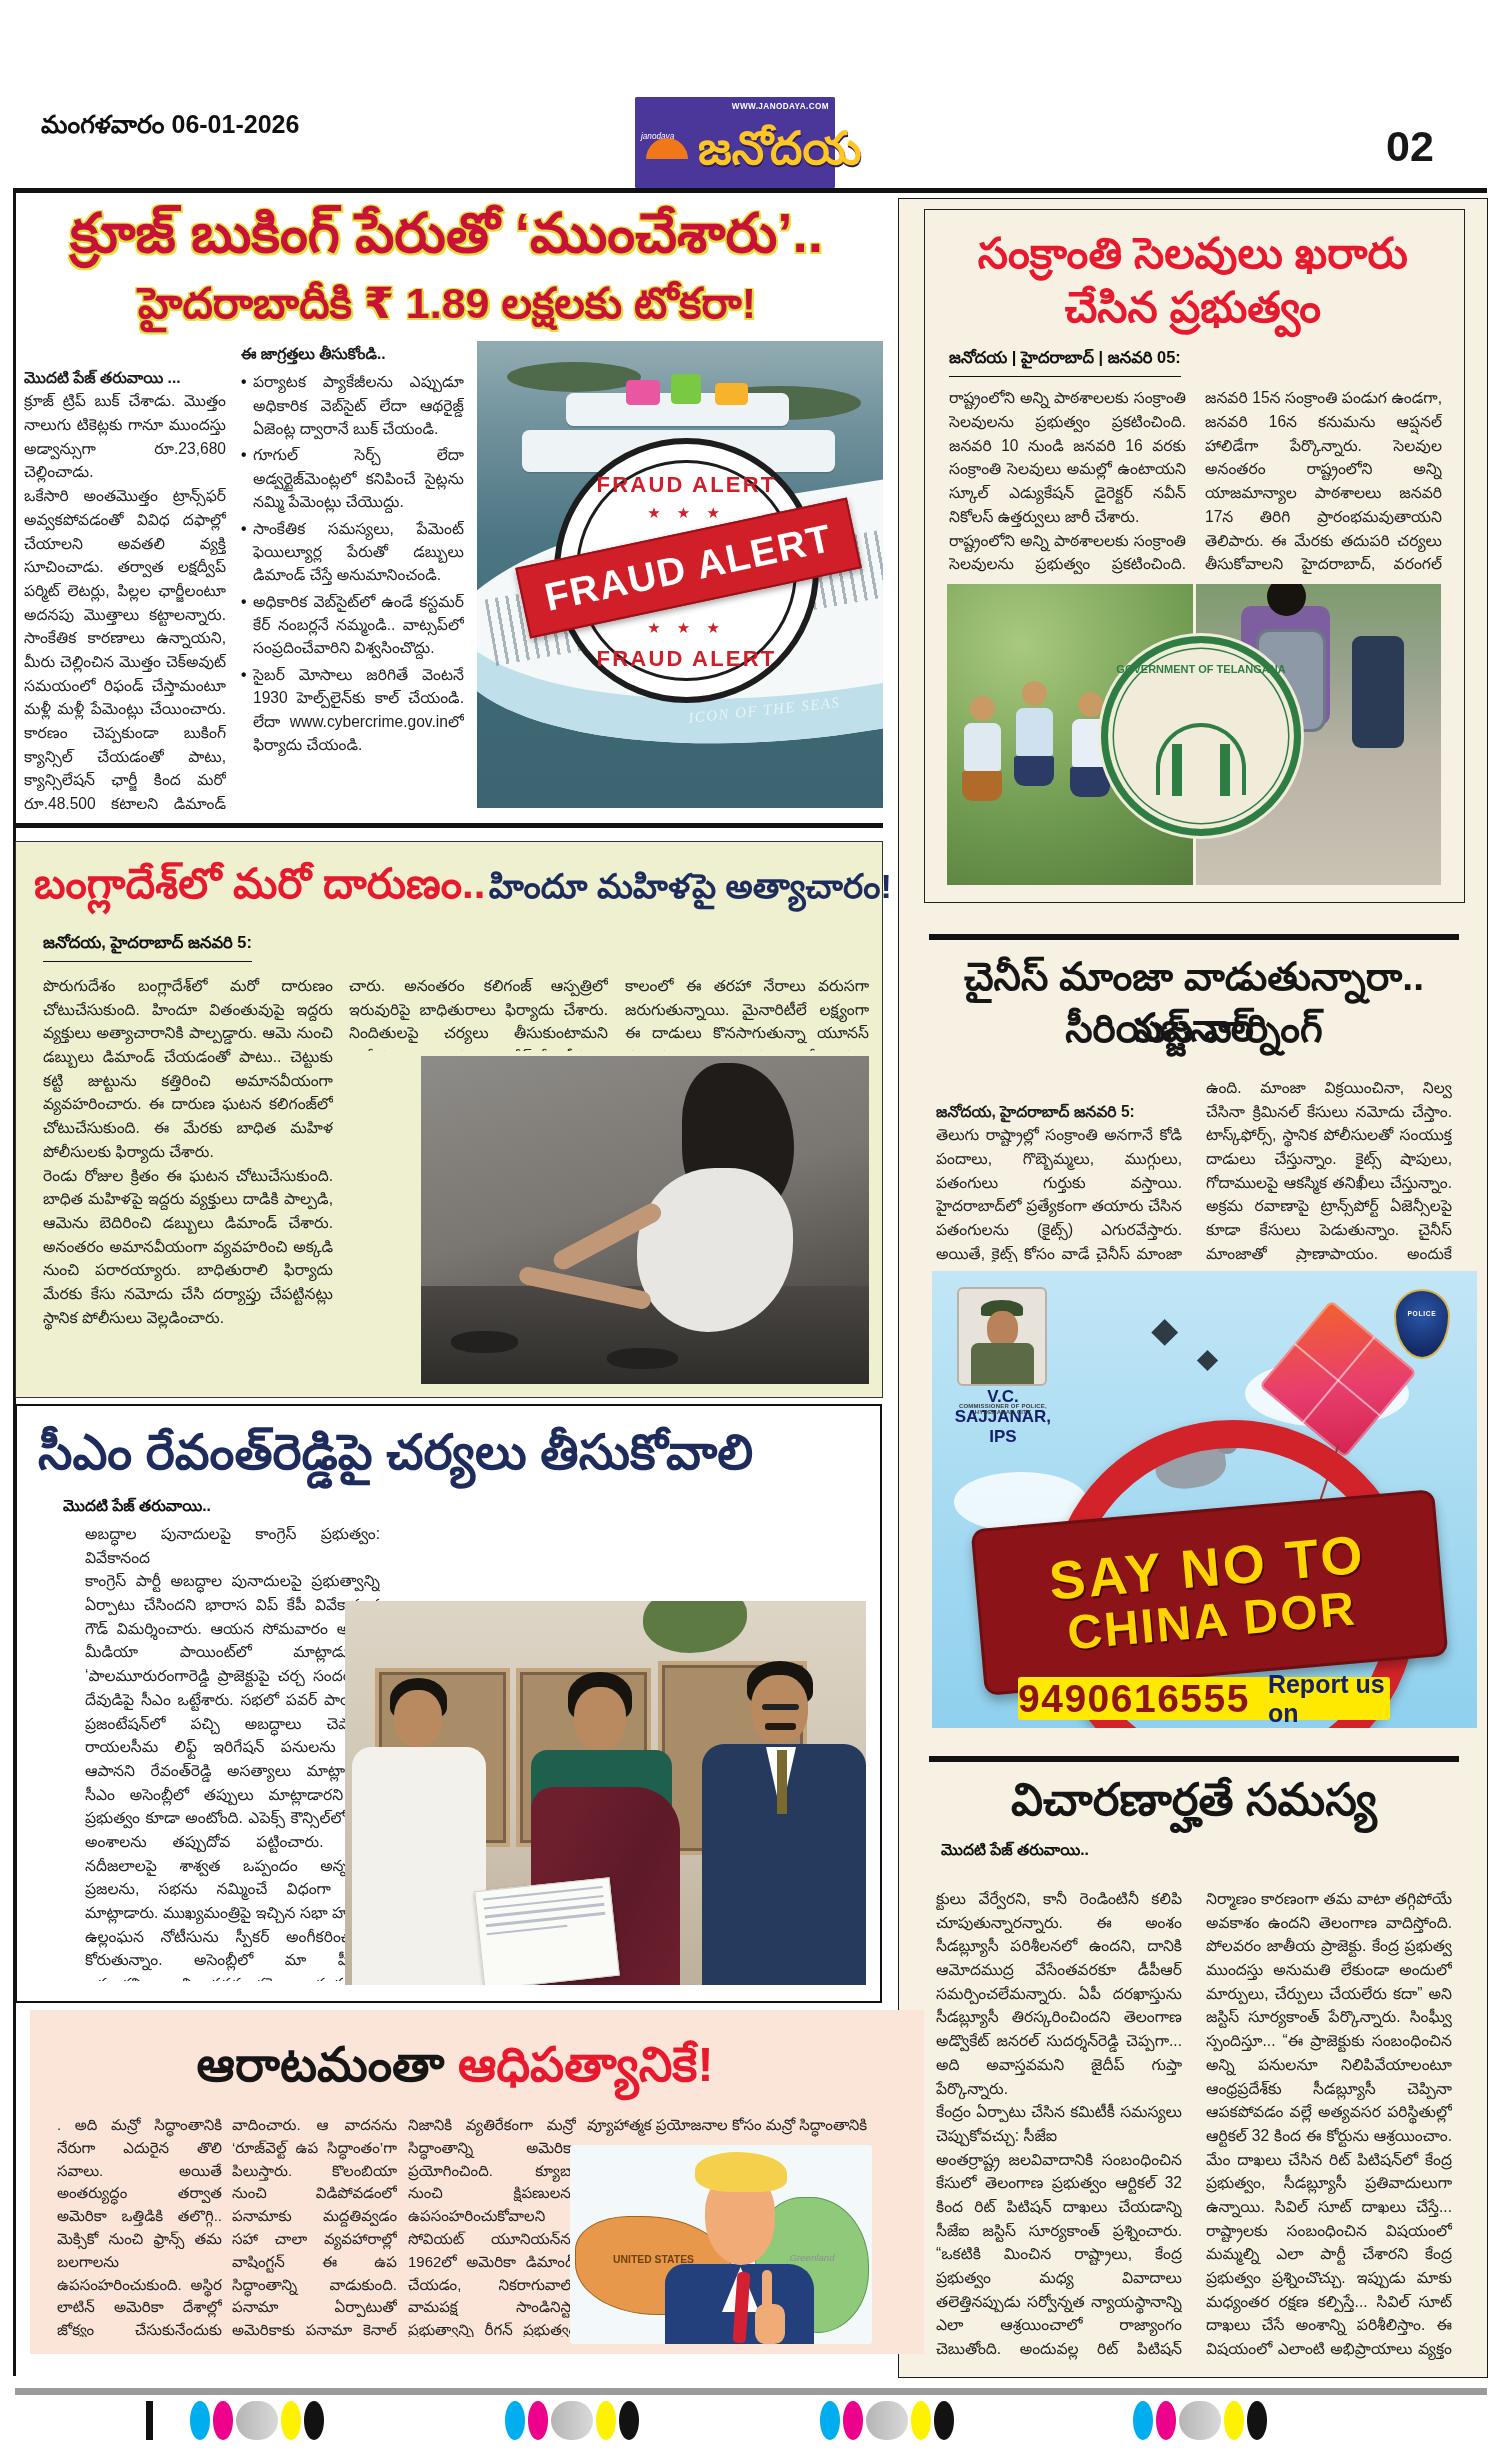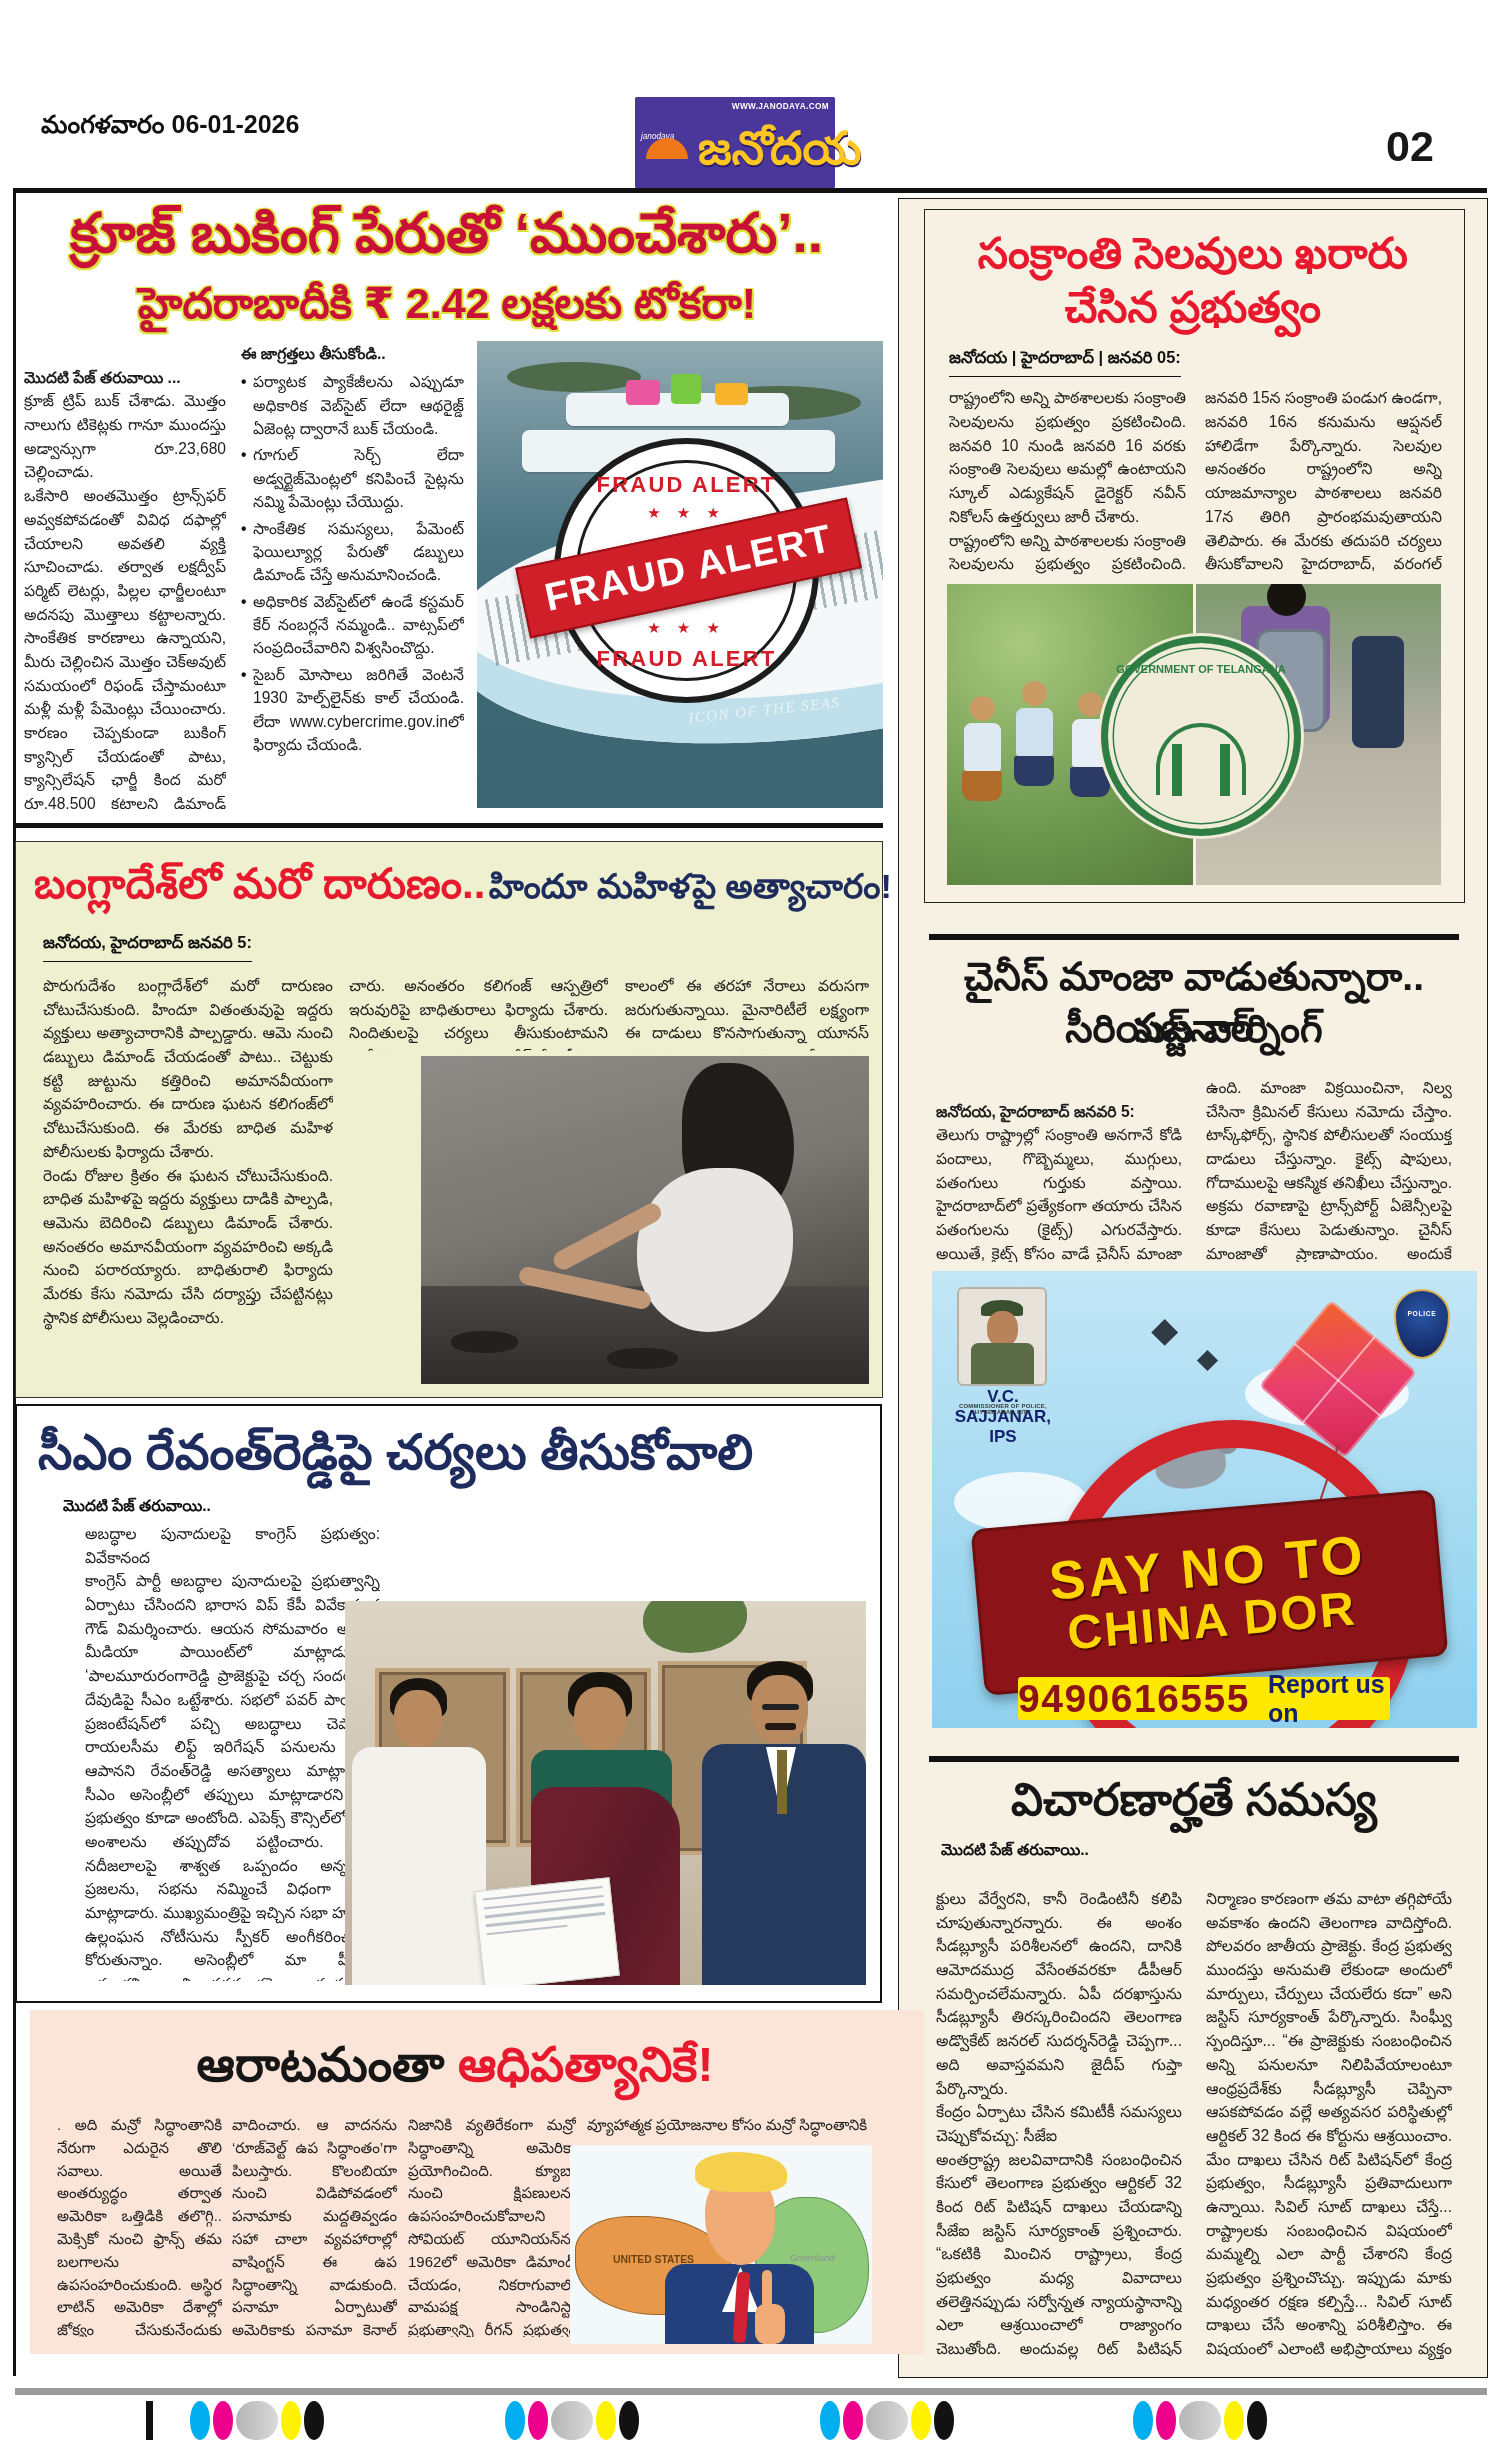--- a/index.html
+++ b/index.html
@@ -141,21 +141,21 @@
     <div class="abs masthead-title" style="left:63px;top:28px;">జనోదయ</div>
   </div>
 
   <div class="abs" style="left:1386px;top:122px;font-size:43px;font-weight:800;color:#171717;">02</div>
 
   <div class="abs rule" style="left:13.4px;top:188px;width:1474px;height:4.5px;"></div>
   <div class="abs rule" style="left:13.4px;top:188px;width:2.2px;height:2188px;"></div>
 
   <div class="abs" style="left:15px;top:195px;width:868px;height:633px;">
     <div class="abs center hl-red-outline" style="left:0;top:6px;width:863px;font-size:55px;">క్రూజ్ బుకింగ్ పేరుతో ‘ముంచేశారు’..</div>
-    <div class="abs center hl-red-outline" style="left:60px;top:83px;width:744px;font-size:43px;">హైదరాబాదీకి ₹ 2.42 లక్షలకు టోకరా!</div>
+    <div class="abs center hl-red-outline" style="left:60px;top:83px;width:744px;font-size:43px;">హైదరాబాదీకి ₹ 1.89 లక్షలకు టోకరా!</div>
 
     <div class="abs tbody clip" style="left:9px;top:147px;width:202px;height:467px;">
       <b>మొదటి    పేజ్    తరువాయి    ...</b>
       <span>క్రూజ్ ట్రిప్ బుక్ చేశాడు. మొత్తం నాలుగు టికెట్లకు గానూ ముందస్తు అడ్వాన్సుగా రూ.23,680 చెల్లించాడు.
 ఒకేసారి అంతమొత్తం ట్రాన్స్‌ఫర్ అవ్వకపోవడంతో వివిధ దఫాల్లో చేయాలని అవతలి వ్యక్తి సూచించాడు. తర్వాత లక్షద్వీప్ పర్మిట్ లెటర్లు, పిల్లల ఛార్జీలంటూ అదనపు మొత్తాలు కట్టాలన్నారు. సాంకేతిక కారణాలు ఉన్నాయని, మీరు చెల్లించిన మొత్తం చెక్‌అవుట్ సమయంలో రిఫండ్ చేస్తామంటూ మళ్లీ మళ్లీ పేమెంట్లు చేయించారు. కారణం చెప్పకుండా బుకింగ్ క్యాన్సిల్ చేయడంతో పాటు, క్యాన్సిలేషన్ ఛార్జీ కింద మరో రూ.48,500 కట్టాలని డిమాండ్ చేశారు. మొత్తం రిఫండ్ చేస్తామని నమ్మబలికారు. మొత్తంగా రూ.2.42 లక్షలు వివిధ దఫాల్లో వసూలు చేశారు. చివరికి మోసపోయానని గ్రహించిన బాధితుడు పోలీసులకు ఫిర్యాదు చేశాడు. సదరు కంపెనీ కస్టమర్ కేర్ ప్రతినిధిగా ఓ వ్యక్తి వాట్సప్ ద్వారా తనను సంప్రదించినట్లు బాధితుడు పేర్కొన్నాడు. ఈ తరహా ఘట</span>
     </div>
 
     <div class="abs clip" style="left:226px;top:147px;width:223px;height:467px;">
       <div class="tbody" style="font-weight:bold;">ఈ జాగ్రత్తలు తీసుకోండి..</div>
       <ul class="tips">

